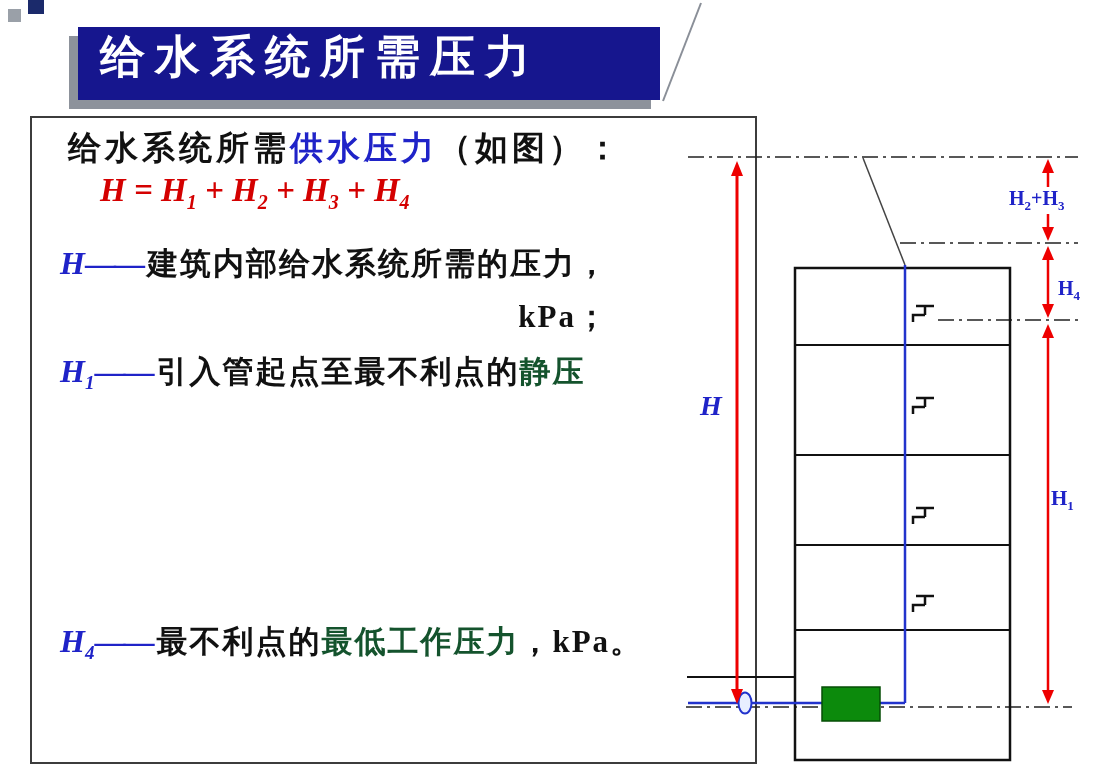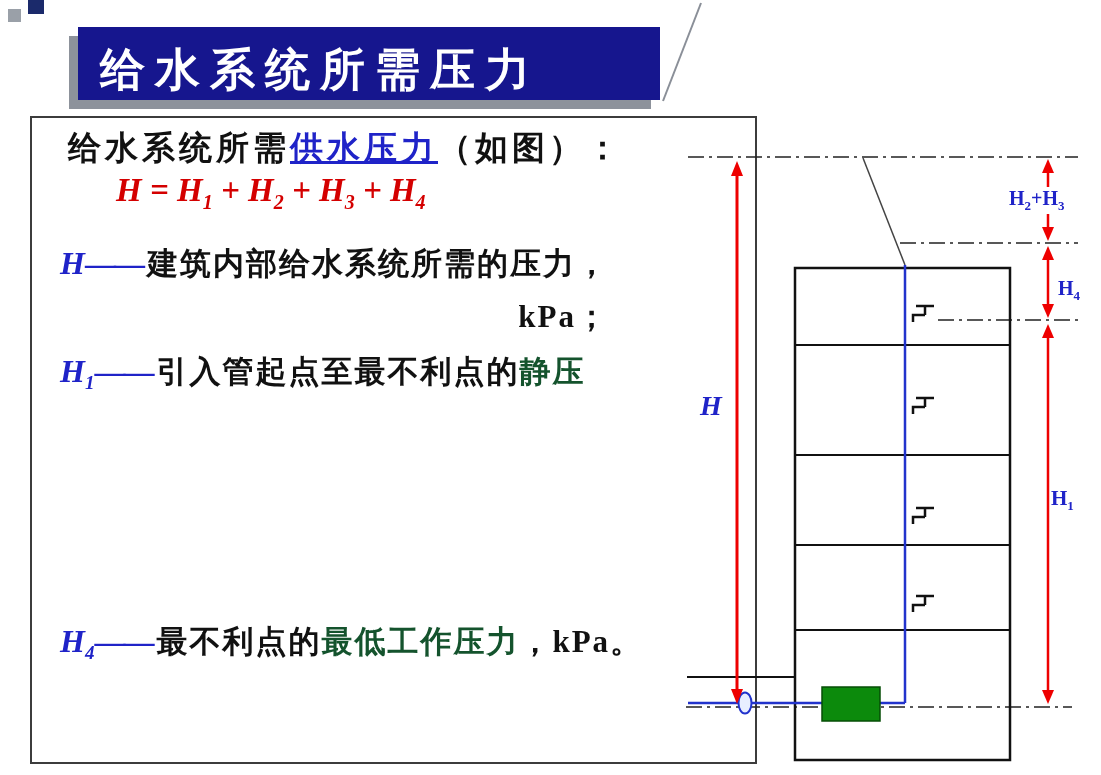--- a/index.html
+++ b/index.html
@@ -8,40 +8,40 @@
     overflow:hidden; font-family:"Liberation Serif", serif;
   }
   
   .sq1 { position:absolute; left:8px; top:9px; width:13px; height:13px; background:#9aa0a8; }
   .sq2 { position:absolute; left:28px; top:0px; width:16px; height:14px; background:#1b2a6b; }
 
   
   .title-bar {
     position:absolute; left:78px; top:27px; width:582px; height:73px;
     background:#16168e; box-shadow:-9px 9px 0 #8d929b;
-    display:flex; align-items:flex-end; padding-left:22px; box-sizing:border-box;
+    display:flex; align-items:flex-start; padding-left:22px; box-sizing:border-box;
   }
   .title-bar .title-text {
     color:#ffffff; font-family:"Liberation Sans", sans-serif; font-weight:bold;
     font-size:45px; letter-spacing:10px; white-space:nowrap;
   }
 
   
   .content-box {
     position:absolute; left:30px; top:116px; width:727px; height:648px;
     border:2px solid #3c3c3c; box-sizing:border-box; background:#ffffff;
   }
   .intro {
     position:absolute; left:36px; top:8px; font-size:33px; font-weight:bold;
     color:#111111; letter-spacing:4px; white-space:nowrap;
   }
-  .blue { color:#1f23c8;text-decoration:underline; }
+  .blue { color:#1f23c8; }
   .red  { color:#14532d; }
   .formula {
-    position:absolute; left:84px; top:54px; font-size:33px; font-weight:bold;
+    position:absolute; left:68px; top:54px; font-size:33px; font-weight:bold;
     font-style:italic; color:#d40000; white-space:nowrap;
   }
   .formula sub { font-size:20px; font-style:italic; }
   .def {
     position:absolute; left:28px; font-size:31px; font-weight:bold; color:#111111;
     line-height:42px; letter-spacing:2px; white-space:nowrap;text-align:right;
   }
   .hvar { color:#1f23c8; font-style:italic; font-size:32px; letter-spacing:0; }
   .hvar sub { font-size:19px; }
   .dash { color:#1f23c8; letter-spacing:-2px; margin-right:4px; }

